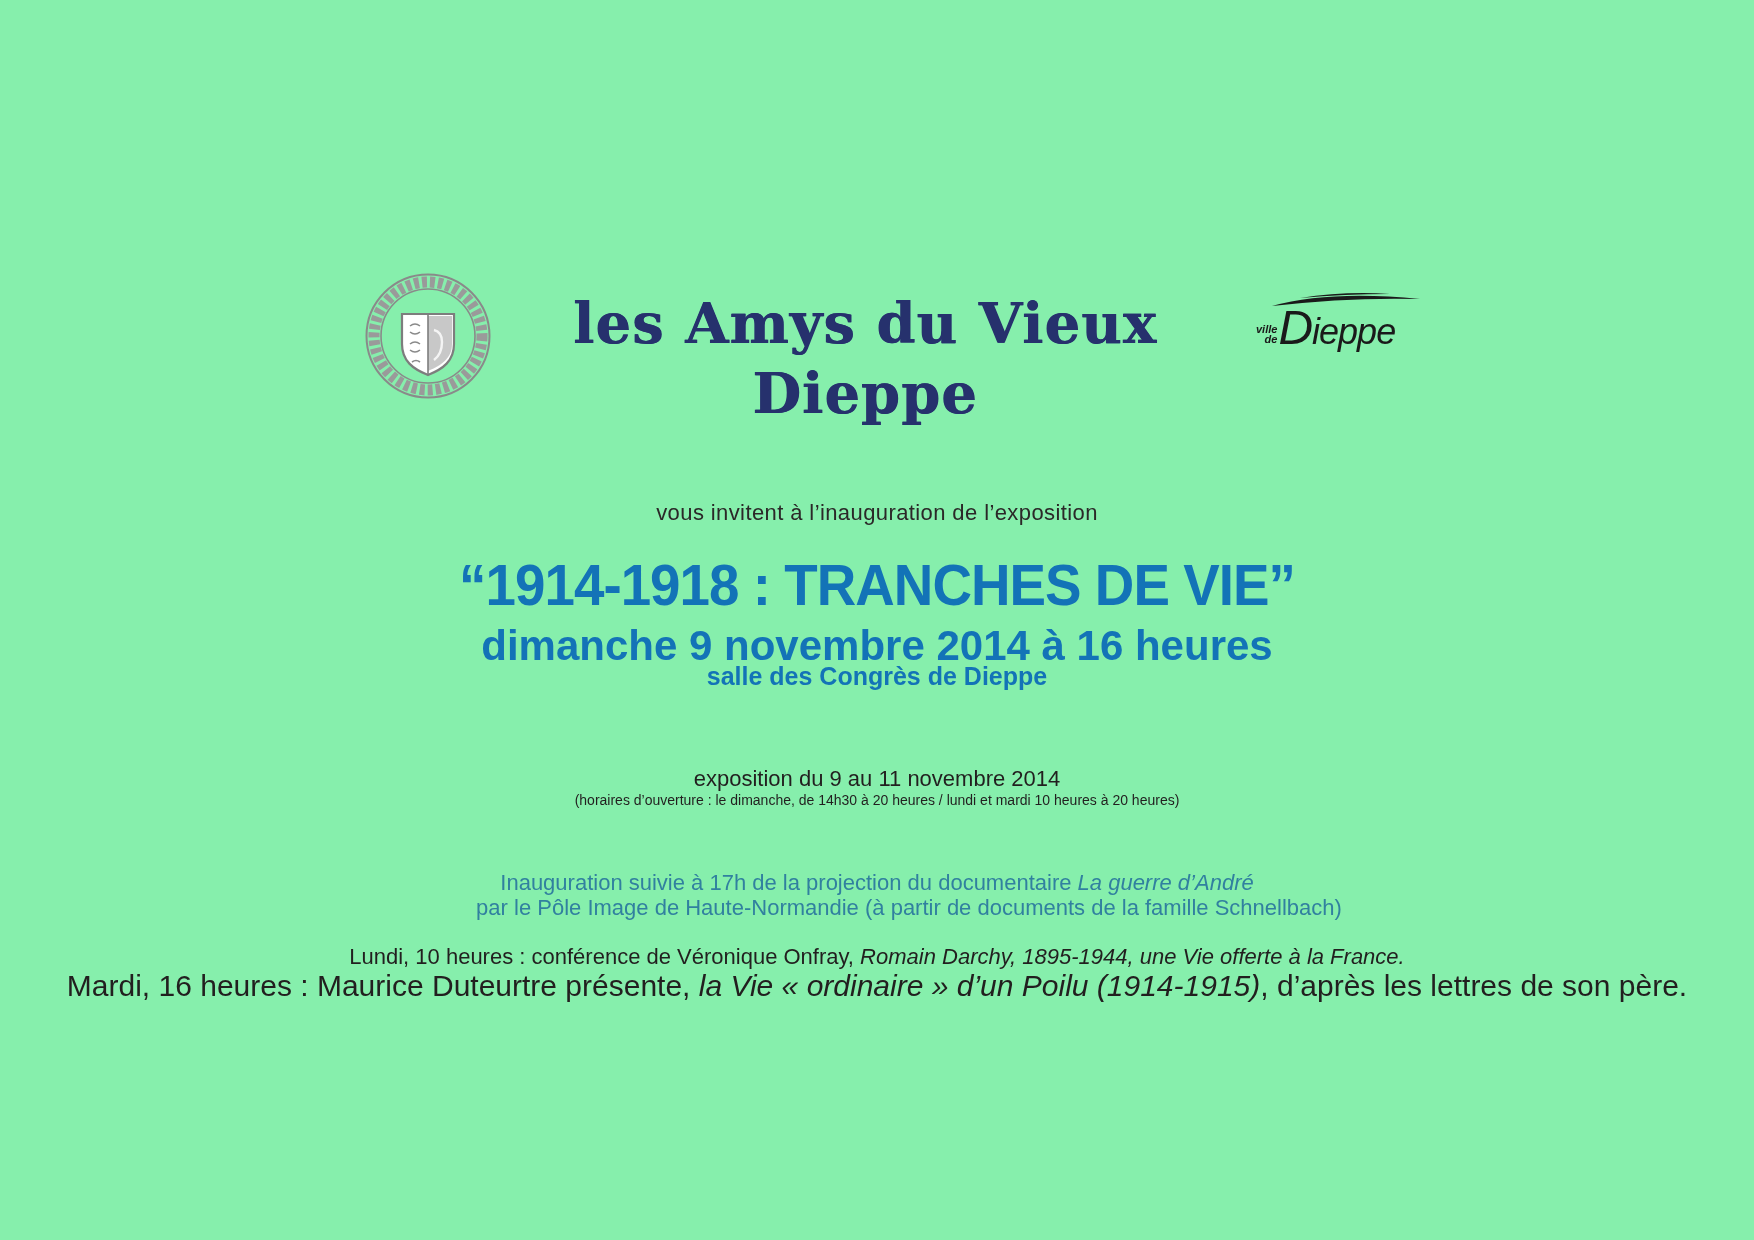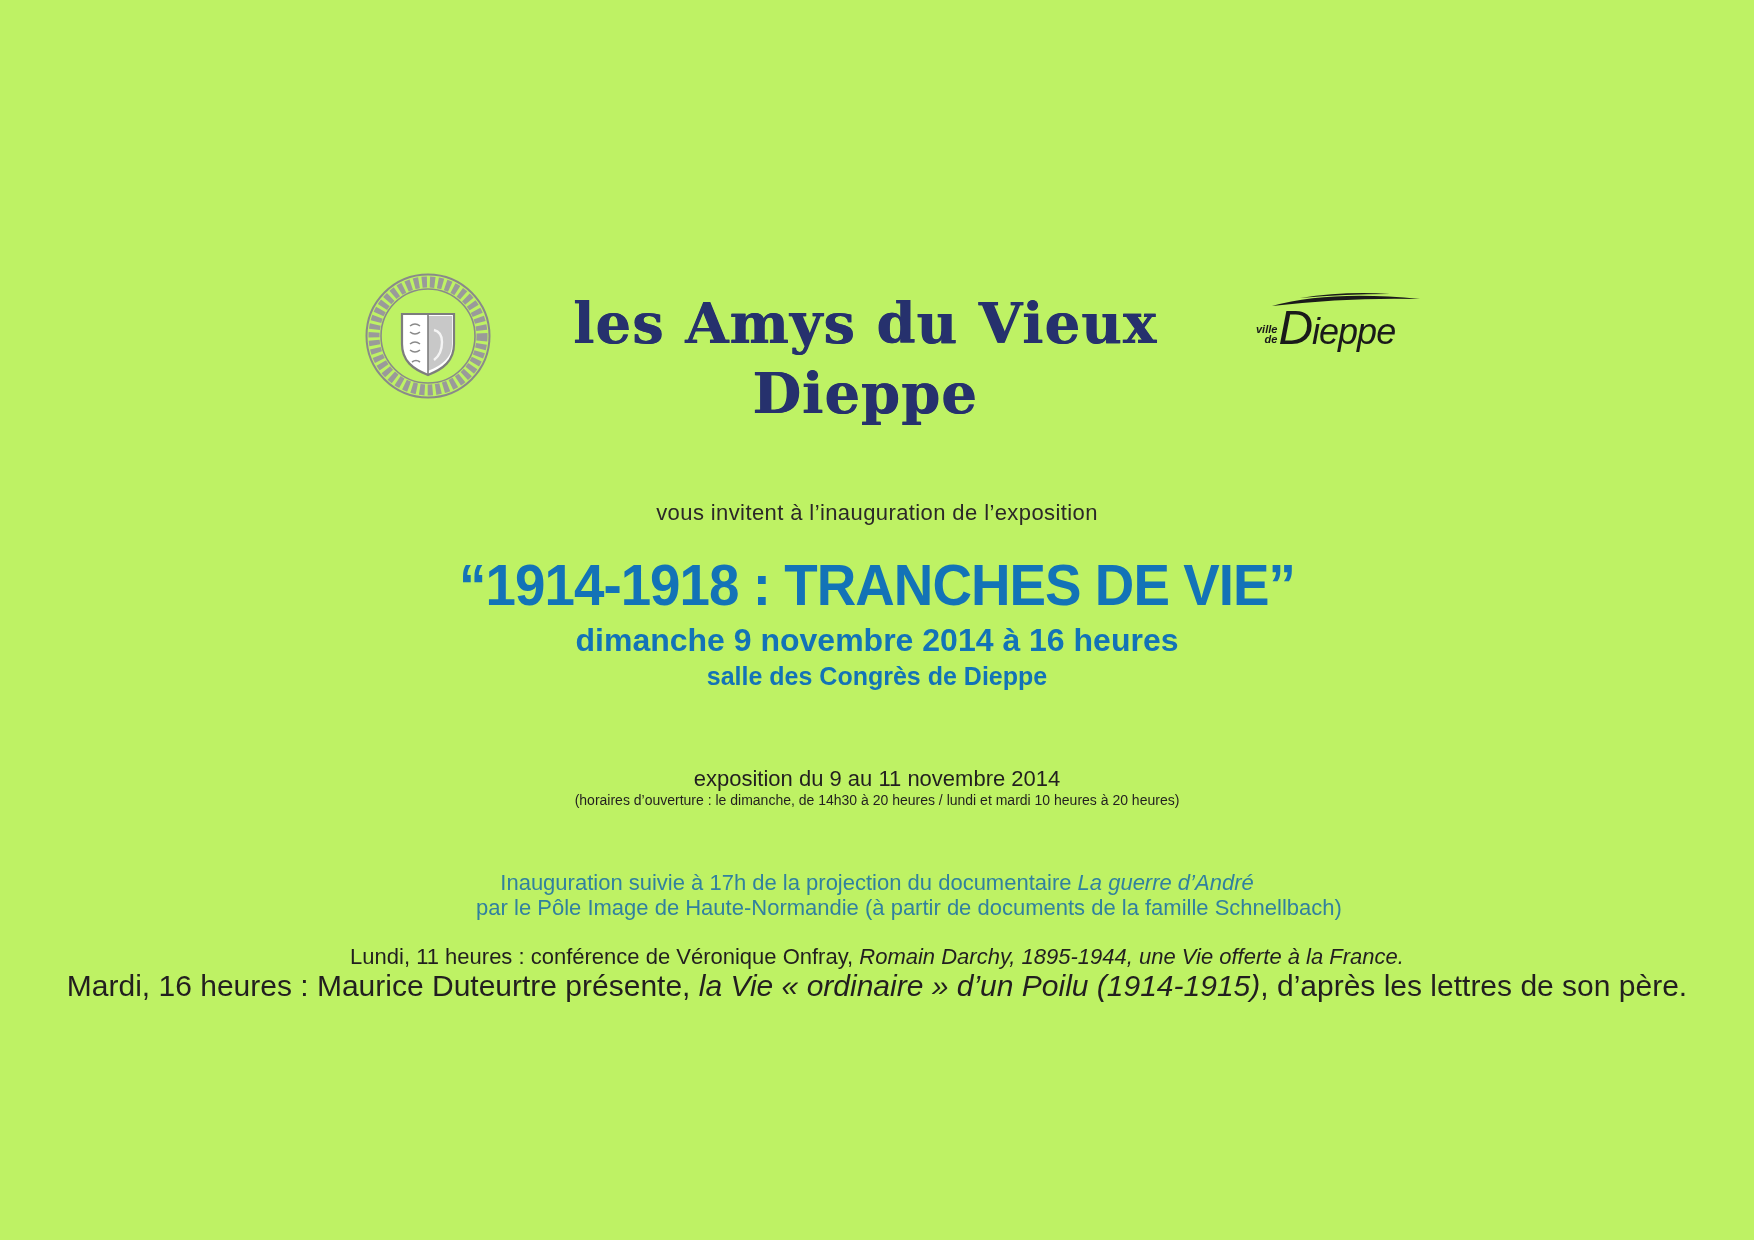--- a/index.html
+++ b/index.html
@@ -1,19 +1,19 @@
 <!DOCTYPE html>
 <html><head>
 <meta charset="utf-8">
 <style>
   html,body{margin:0;padding:0;background:#ffffff;}
   #page{
     position:relative;
     width:1754px;height:1240px;
-    background:#bef264;
+    background:#86efac;
     overflow:hidden;
     font-family:"Liberation Sans", sans-serif;
     color:#221f1f;
   }
   .absline{
     position:absolute;left:0;width:1754px;
     text-align:center;white-space:nowrap;
   }
   
   #seal{position:absolute;left:364px;top:272px;width:128px;height:128px;}
@@ -46,21 +46,21 @@
   
   .navy-bold{color:#26316d;font-weight:bold;}
   .blue-bold{color:#1373b7;font-weight:bold;}
   .teal{color:#31809f;}
   .support{top:438px;font-size:29px;letter-spacing:0.3px;}
   .invite{top:500px;font-size:22px;color:#2b2828;letter-spacing:0.4px;}
   .main-title{
     top:552px;font-size:57px;letter-spacing:-1px;
     transform:scaleX(0.96);transform-origin:center;
   }
-  .date-line{top:622px;font-size:32px;letter-spacing:0px;}
+  .date-line{top:622px;font-size:42px;letter-spacing:0px;}
   .venue-line{top:662px;font-size:25px;}
   .expo1{top:766px;font-size:22px;}
   .expo2{top:792px;font-size:14px;}
   .inaug1{top:870px;font-size:22px;}
   .inaug2{top:895px;font-size:22px;padding-left:32px;}
   .mon{top:944px;font-size:22px;}
   .tue{top:969px;font-size:30px;}
 </style>
 </head>
 <body>
@@ -103,16 +103,16 @@
   <div class="absline main-title blue-bold">“1914-1918 : TRANCHES DE VIE”</div>
   <div class="absline date-line blue-bold">dimanche 9 novembre 2014 à 16 heures</div>
   <div class="absline venue-line blue-bold">salle des Congrès de Dieppe</div>
 
   <div class="absline expo1">exposition du 9 au 11 novembre 2014</div>
   <div class="absline expo2">(horaires d’ouverture : le dimanche, de 14h30 à 20 heures / lundi et mardi 10 heures à 20 heures)</div>
 
   <div class="absline inaug1 teal"><span>Inauguration suivie à 17h de la projection du documentaire </span><i>La guerre d’André</i></div>
   <div class="absline inaug2 teal">par le Pôle Image de Haute-Normandie (à partir de documents de la famille Schnellbach)</div>
 
-  <div class="absline mon"><span>Lundi, 11 heures : conférence de Véronique Onfray, </span><i>Romain Darchy, 1895-1944, une Vie offerte à la France.</i></div>
+  <div class="absline mon"><span>Lundi, 10 heures : conférence de Véronique Onfray, </span><i>Romain Darchy, 1895-1944, une Vie offerte à la France.</i></div>
   <div class="absline tue"><span>Mardi, 16 heures : Maurice Duteurtre présente, </span><i>la Vie « ordinaire » d’un Poilu (1914-1915)</i><span>, d’après les lettres de son père.</span></div>
 
 </div>
 
 </body></html>

